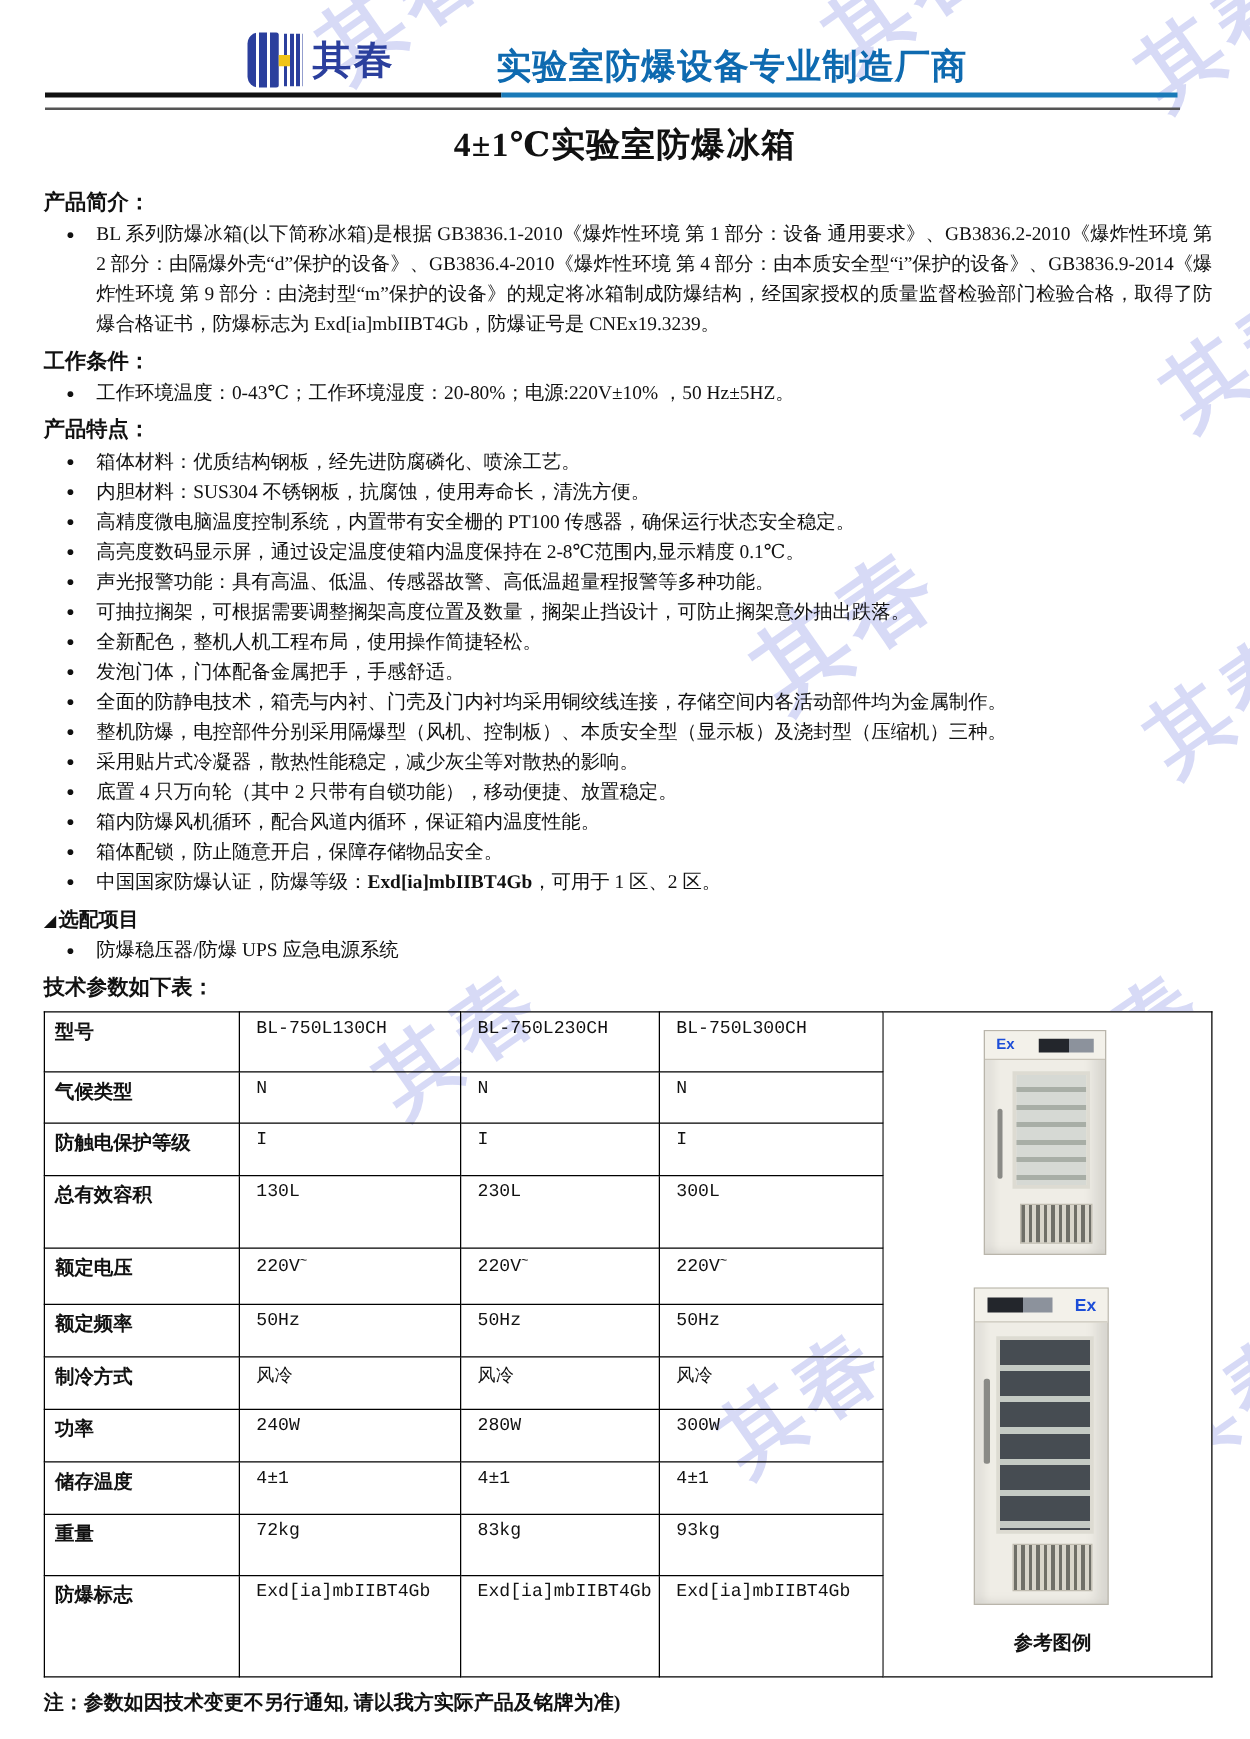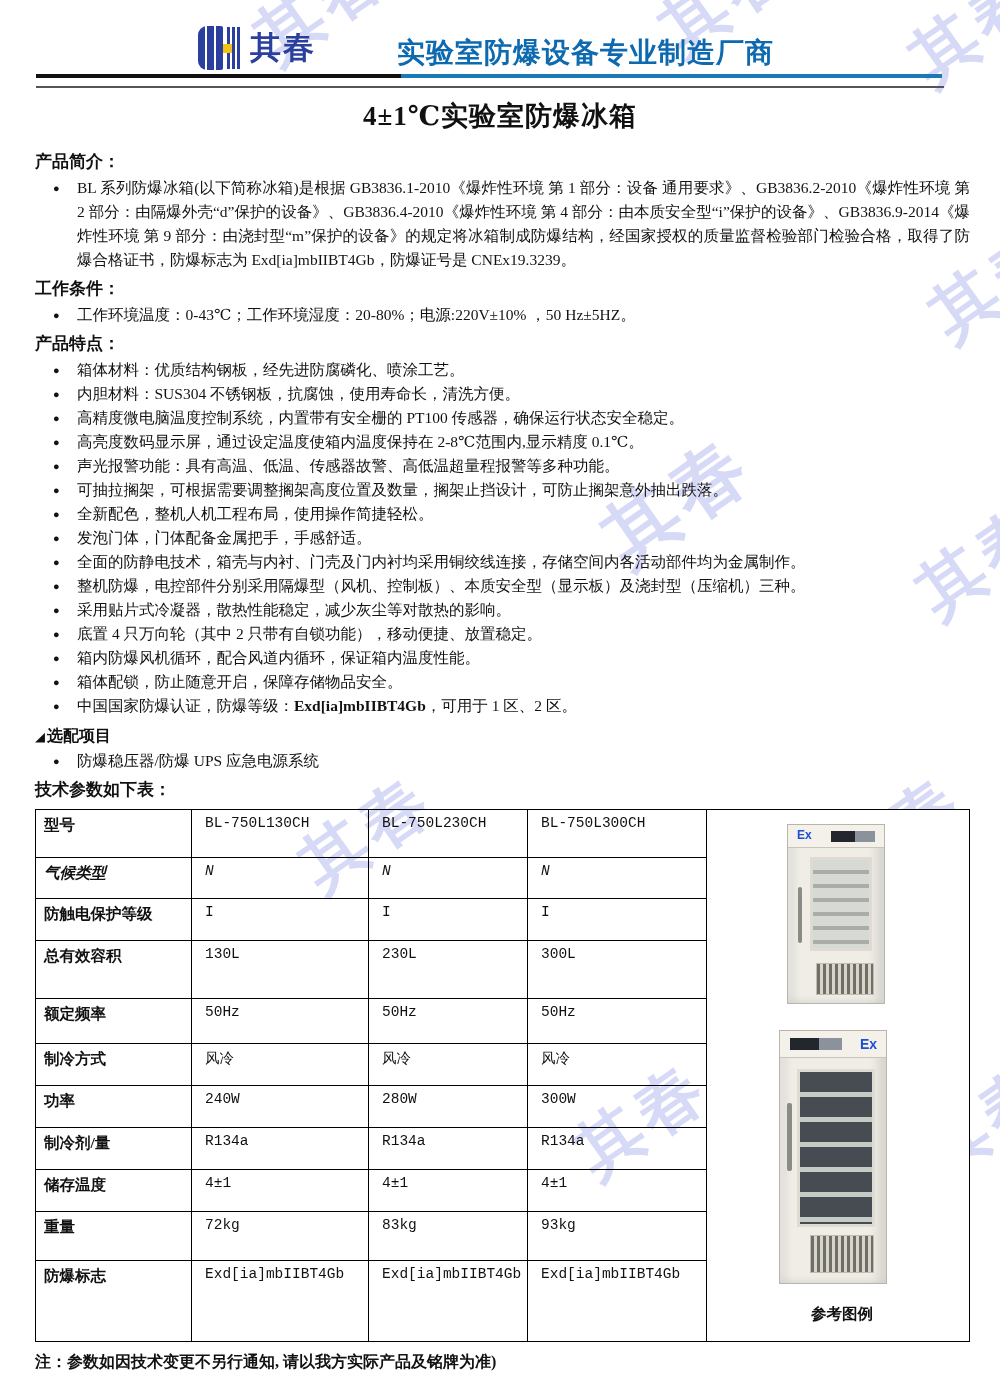--- a/index.html
+++ b/index.html
@@ -42,21 +42,21 @@
   
   #specs{display:flex;margin-top:8px;}
   table.spec{border-collapse:collapse;table-layout:fixed;width:671px;font-size:15px;}
   table.spec th,table.spec td{border:1px solid #000;vertical-align:top;padding:5px 4px 2px 8px;
                               overflow:hidden;text-align:left;}
   table.spec th{font-weight:bold;font-size:15.5px;width:146px;
                 font-family:"Liberation Serif","DejaVu Serif",serif;}
   table.spec td{font-family:"Liberation Mono","DejaVu Sans Mono",monospace;font-size:14.5px;padding-left:13px;}
   table.spec col.c1{width:156px;} table.spec col.c2{width:177px;}
   table.spec col.c3{width:159px;} table.spec col.c4{width:179px;}
-  table.spec tr:nth-child(1){height:34px;}  table.spec tr:nth-child(2){height:16px;font-style:italic;}
+  table.spec tr:nth-child(1){height:34px;}  table.spec tr:nth-child(2){height:16px;}
   table.spec tr:nth-child(3){height:30px;}  table.spec tr:nth-child(4){height:42px;}
   table.spec tr:nth-child(5){height:32px;}  table.spec tr:nth-child(6){height:30px;}
   table.spec tr:nth-child(7){height:30px;}  table.spec tr:nth-child(8){height:30px;}
   table.spec tr:nth-child(9){height:30px;}  table.spec tr:nth-child(10){height:35px;}
   table.spec tr:nth-child(11){height:58px;} table.spec tr:nth-child(12){height:66px;}
   table.spec tr:nth-child(13){height:31px;} table.spec tr:nth-child(14){height:46px;}
   sup{font-size:10px;}
   
   #photo-panel{position:relative;width:263px;height:531px;border:1px solid #000;border-left:none;
                background:#fff;}
@@ -246,42 +246,42 @@
               <td>I</td>
               <td>I</td>
             </tr>
             <tr>
               <th>总有效容积</th>
               <td>130L</td>
               <td>230L</td>
               <td>300L</td>
             </tr>
             <tr>
+              <th>额定电压</th>
+              <td>220V<sup>~</sup></td>
+              <td>220V<sup>~</sup></td>
+              <td>220V<sup>~</sup></td>
+            </tr>
+            <tr>
               <th>额定频率</th>
               <td>50Hz</td>
               <td>50Hz</td>
               <td>50Hz</td>
             </tr>
             <tr>
               <th>制冷方式</th>
               <td>风冷</td>
               <td>风冷</td>
               <td>风冷</td>
             </tr>
             <tr>
               <th>功率</th>
               <td>240W</td>
               <td>280W</td>
               <td>300W</td>
-            </tr>
-            <tr>
-              <th>制冷剂/量</th>
-              <td>R134a</td>
-              <td>R134a</td>
-              <td>R134a</td>
             </tr>
             <tr>
               <th>储存温度</th>
               <td>4±1</td>
               <td>4±1</td>
               <td>4±1</td>
             </tr>
             <tr>
               <th>重量</th>
               <td>72kg</td>

